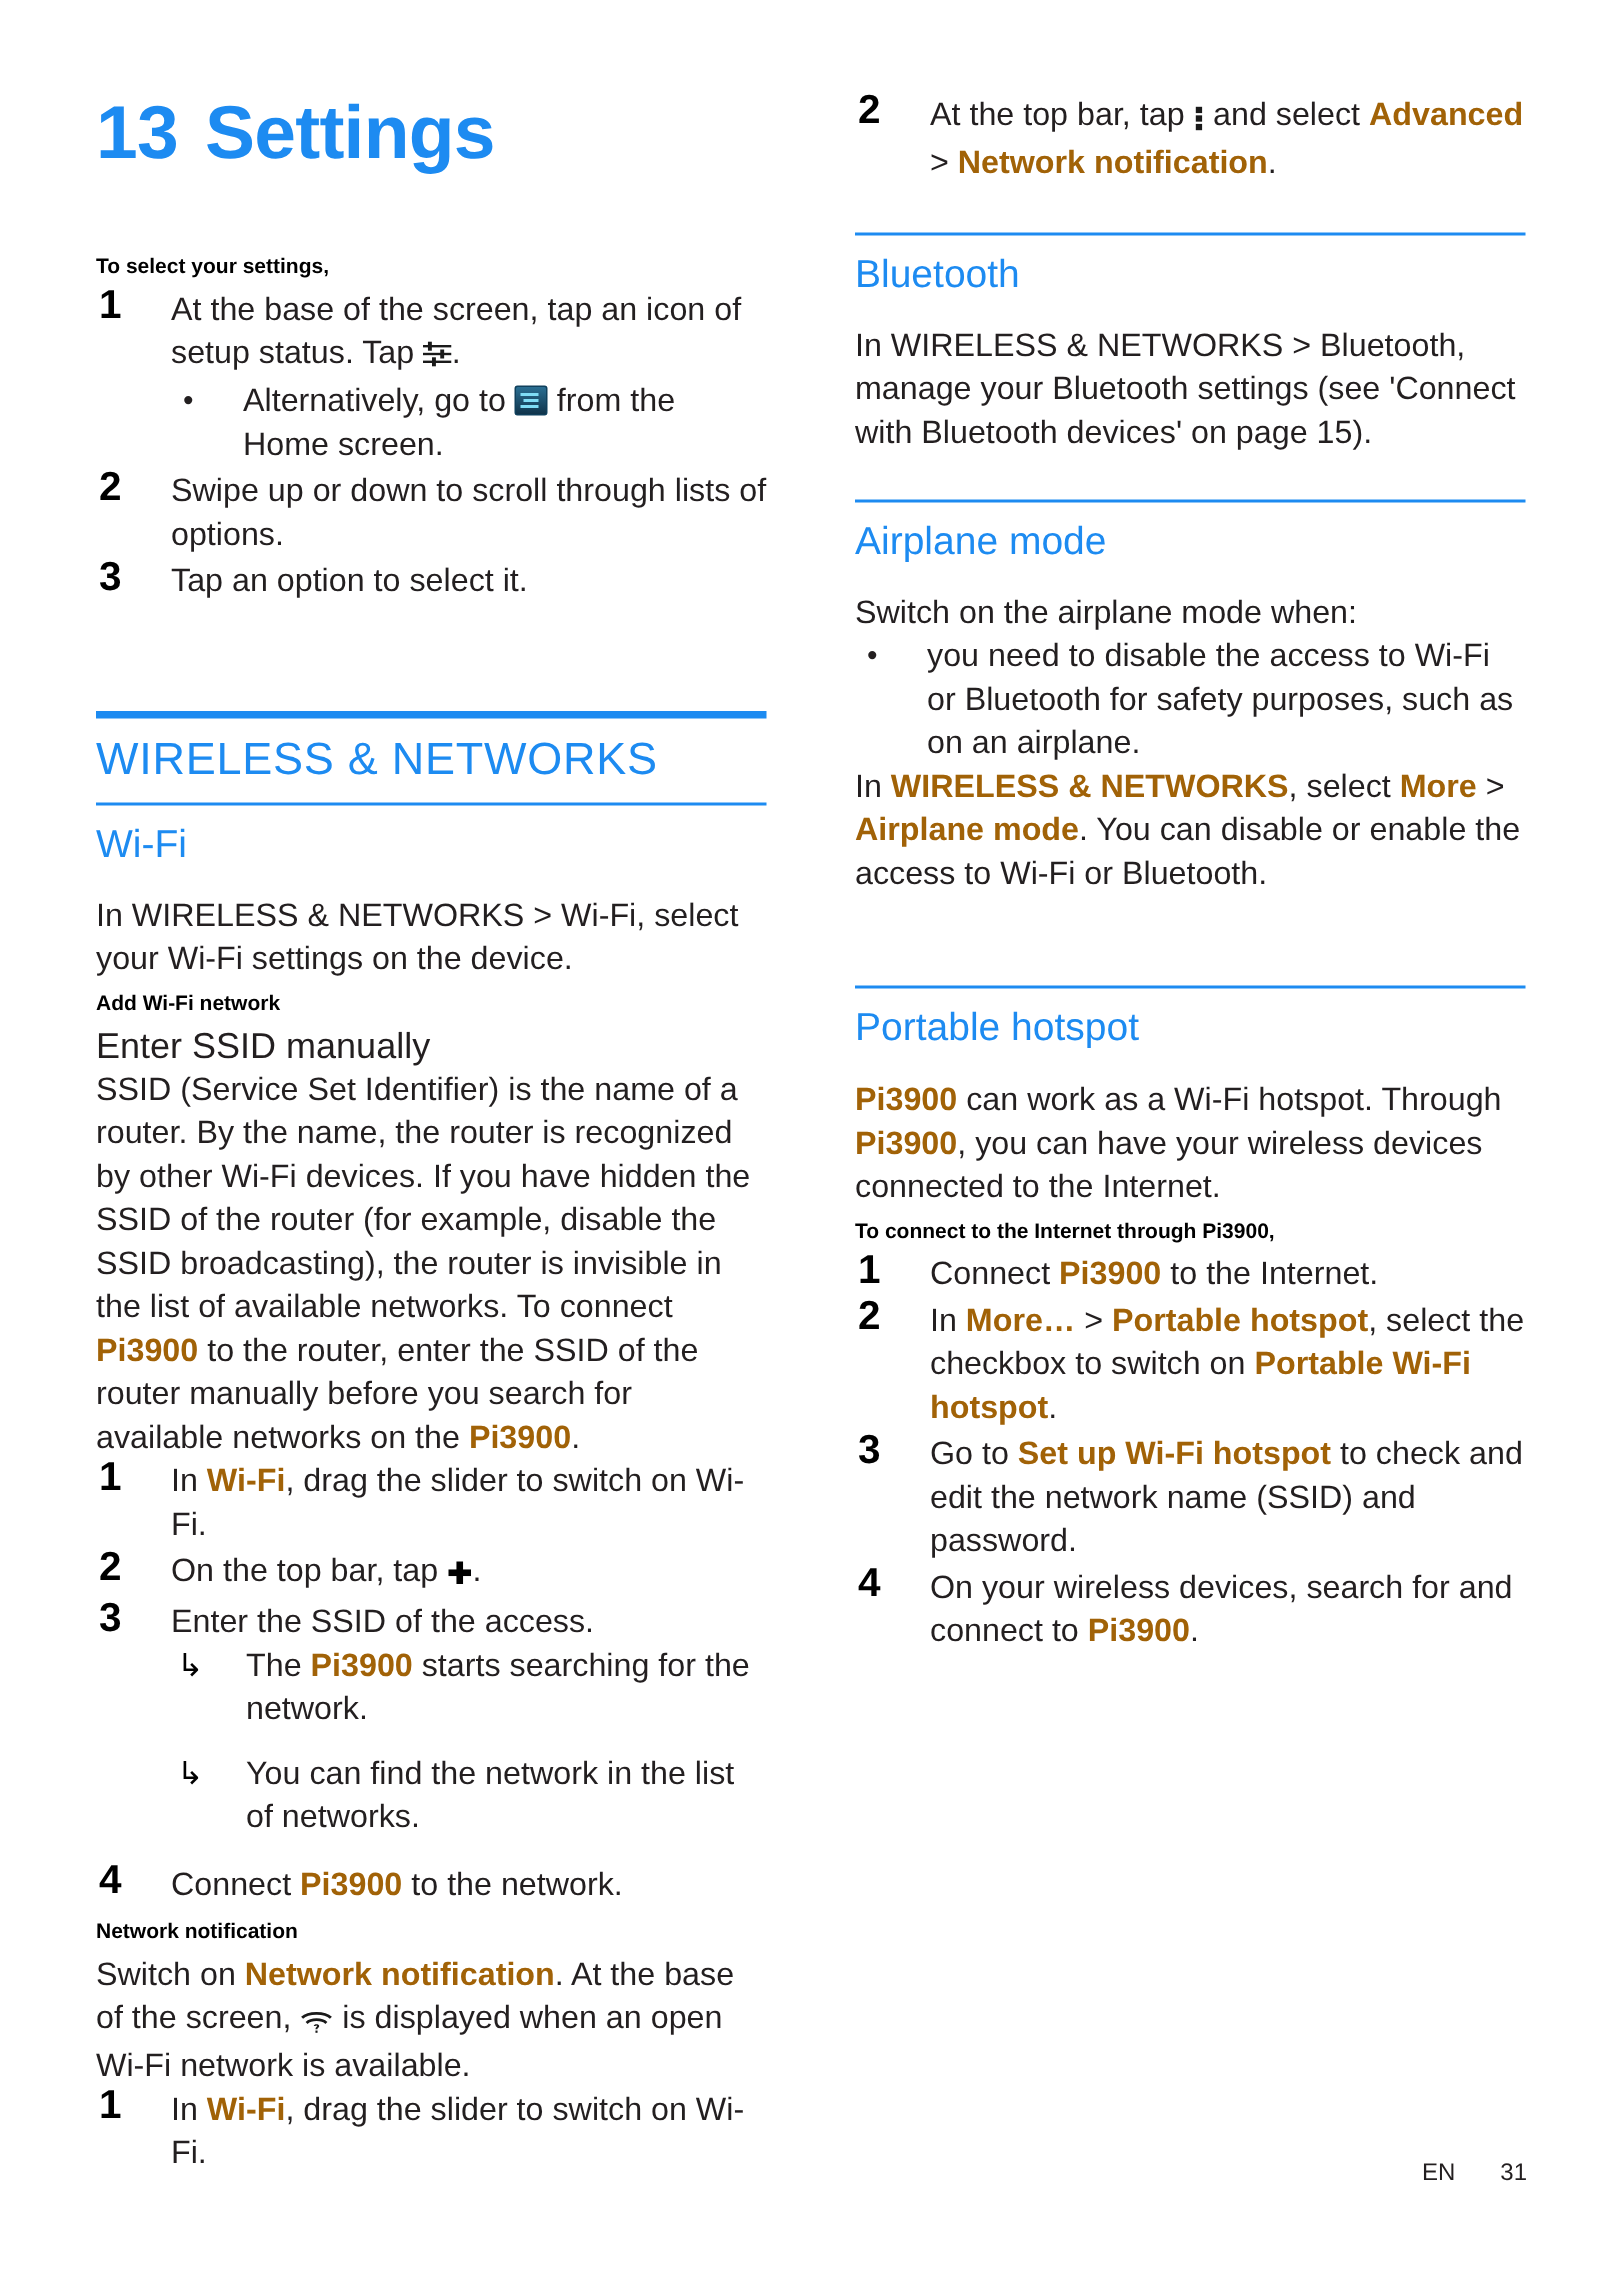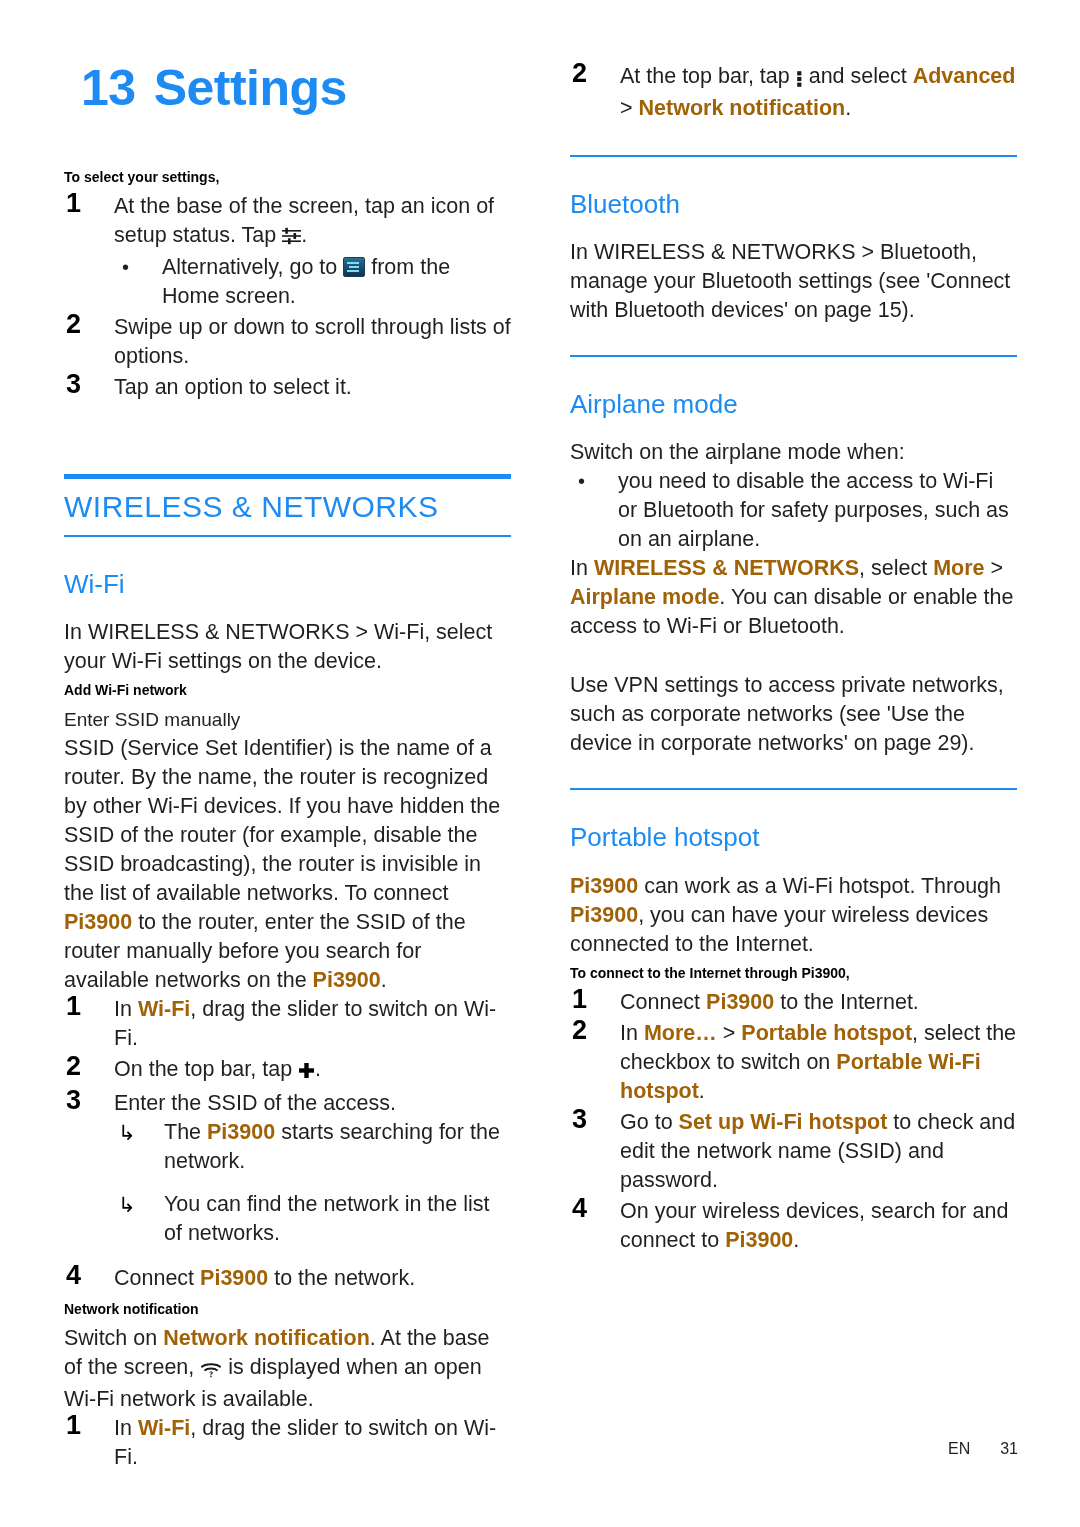--- a/index.html
+++ b/index.html
@@ -39,21 +39,21 @@
   
   .chapter-title {
     color: #1d8bf1;
     font-size: 50px;
     font-weight: bold;
     letter-spacing: -0.5px;
     line-height: 1.05;
     margin: 0 0 48px 0;
     white-space: nowrap;
   }
-  .chapter-num { margin-right: 18px; margin-left: 17px; }
+  .chapter-num { margin-right: 18px; }
 
   
   .section-major {
     margin: 36px 0 10px 0;
     border-top: 5px solid #1d8bf1;
     padding-top: 10px;
   }
   .section-major .h-text {
     color: #1d8bf1;
     font-size: 30px;
@@ -64,40 +64,39 @@
   .section-minor {
     margin: 10px 0 8px 0;
     border-top: 2px solid #1d8bf1;
     padding-top: 10px;
   }
   .section-minor .h-text {
     color: #1d8bf1;
     font-size: 26px;
     font-weight: normal;
     line-height: 1.2;
-    margin-top: 22px;
   }
 
   
   p.body {
     font-size: 21.5px;
     line-height: 29px;
     margin: 0 0 0 0;
     color: #231f20;
     font-weight: 300;
   }
   .bold-head {
     font-size: 14px;
     line-height: 29px;
     font-weight: bold;
     margin: 0;
     color: #000;
   }
   .semi-head {
-    font-size: 19px;
+    font-size: 24px;
     line-height: 29px;
     font-weight: normal;
     margin: 0;
     color: #231f20;
   }
   b, strong { font-weight: bold; color: #a16207; }
 
   
   ol.steps {
     list-style: none;
@@ -348,21 +347,20 @@
       <ul class="bullets">
         <li>
           <span class="dot">•</span><span>you need to disable the access to Wi-Fi or Bluetooth for safety purposes, such as on an airplane.</span>
         </li>
       </ul>
       <p class="body"><span>In </span><b>WIRELESS &amp; NETWORKS</b><span>, select </span><b>More</b><span> &gt; </span><b>Airplane mode</b><span>. You can disable or enable the access to Wi-Fi or Bluetooth.</span></p>
 
       <div class="spacer-m"></div>
 
       <div class="spacer-s"></div>
-      <p class="body">Use VPN settings to access private networks, such as corporate networks (see 'Use the device in corporate networks' on page 29).</p>
 
       <div class="spacer-m"></div>
 
       <div class="section-minor">
         <div class="h-text">Portable hotspot</div>
       </div>
       <div class="spacer-s"></div>
       <p class="body"><b>Pi3900</b><span> can work as a Wi-Fi hotspot. Through </span><b>Pi3900</b><span>, you can have your wireless devices connected to the Internet.</span></p>
       <p class="bold-head">To connect to the Internet through Pi3900,</p>
 

